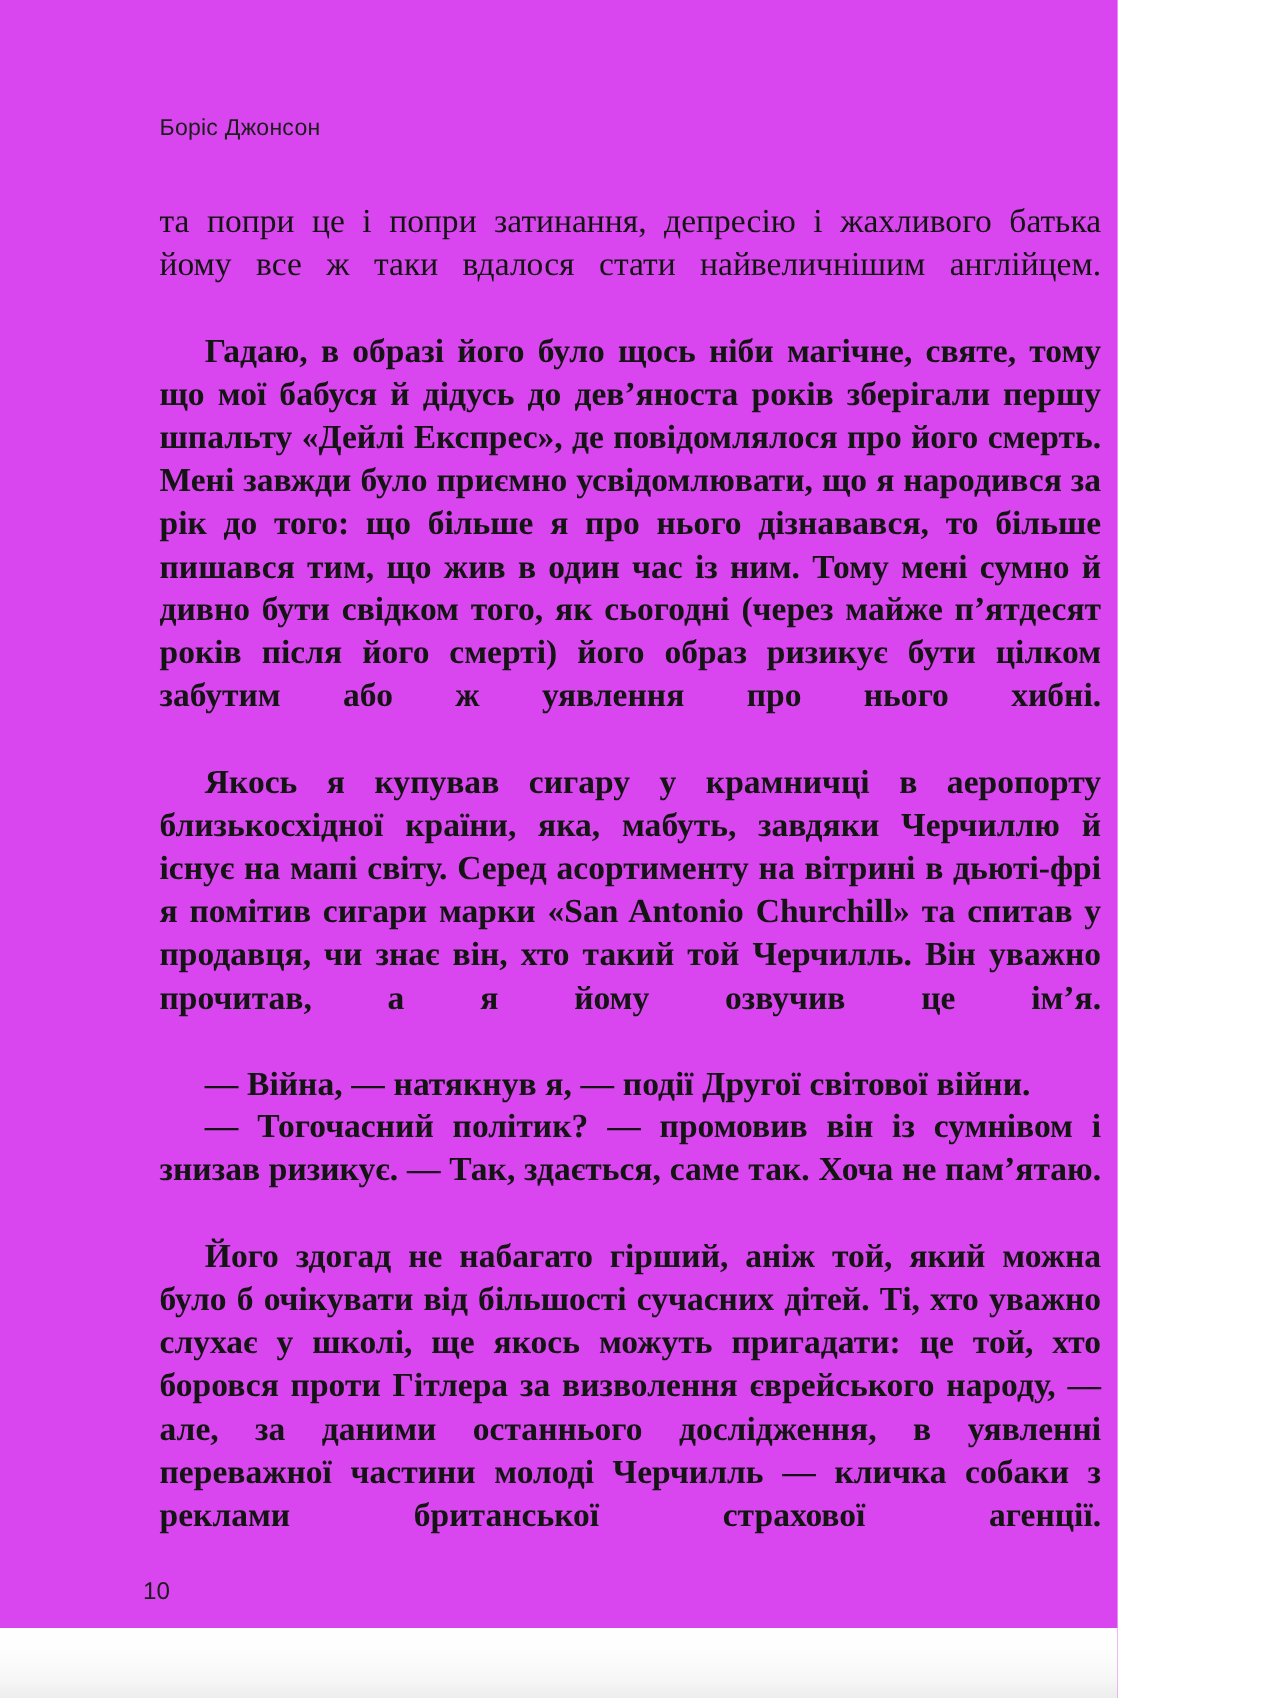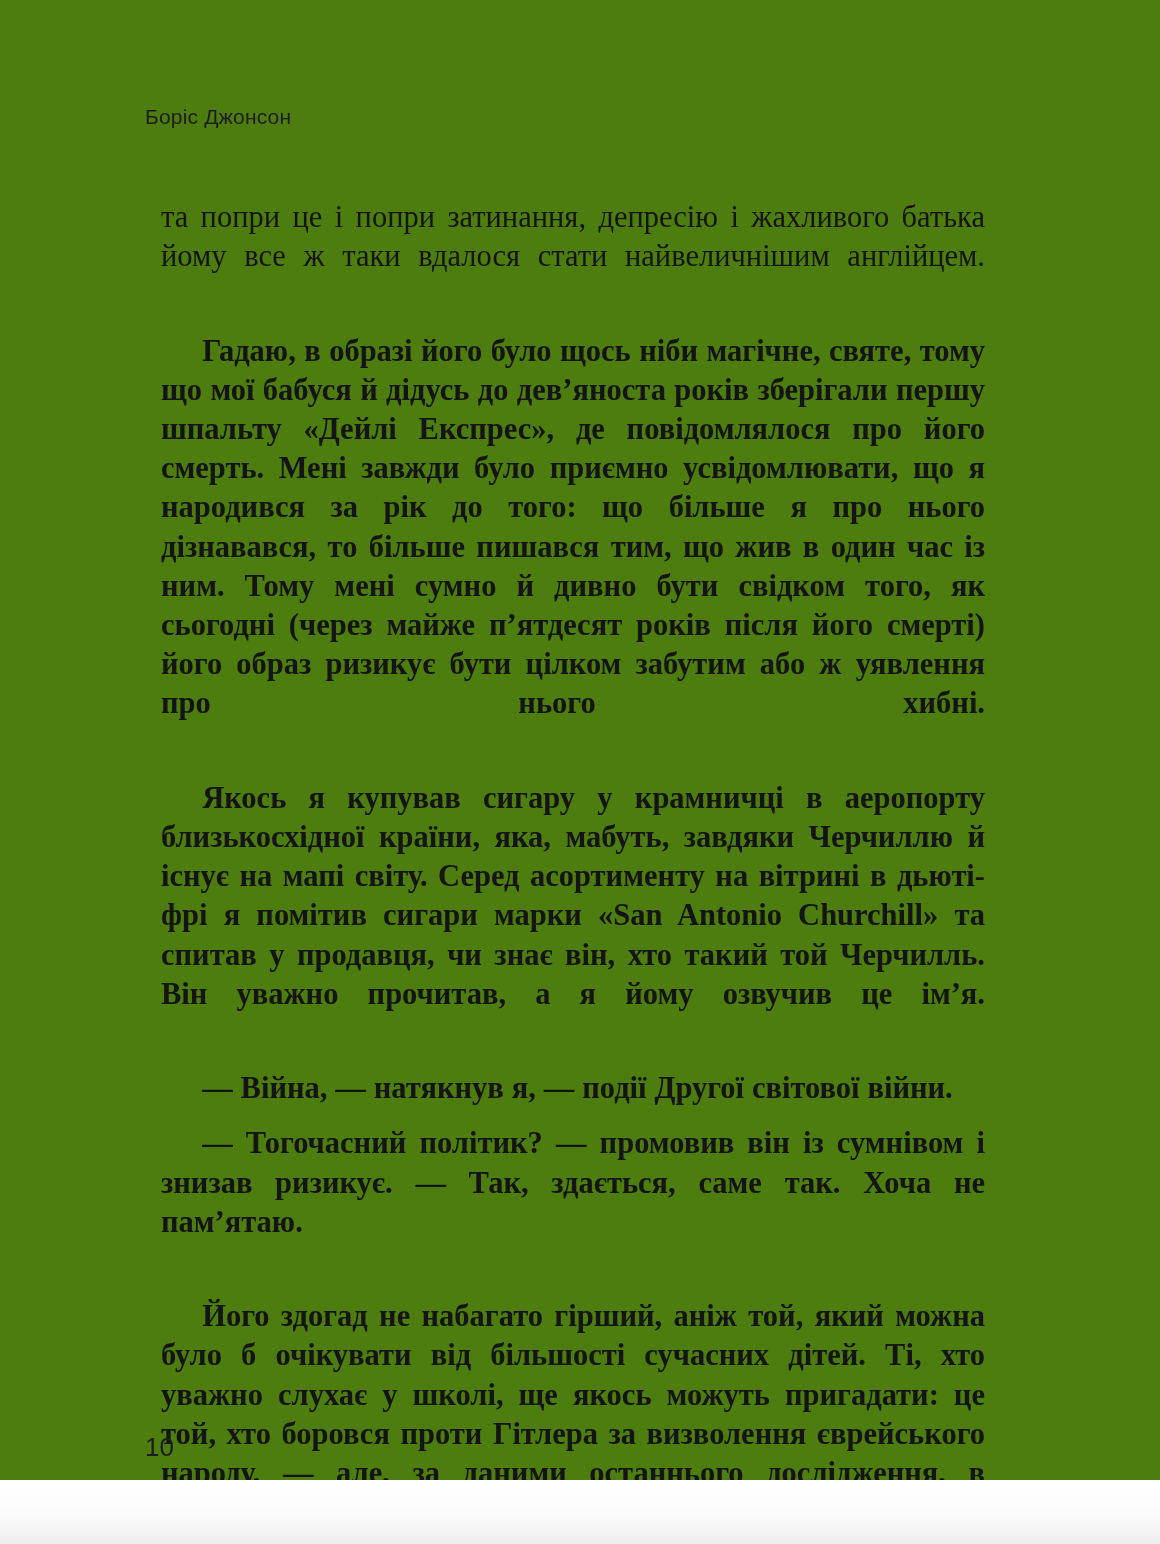--- a/index.html
+++ b/index.html
@@ -9,23 +9,23 @@
     background: #ffffff;
   }
   body {
     font-family: "Liberation Serif", "DejaVu Serif", serif;
     color: #141414;
   }
 
   .page {
     position: relative;
     box-sizing: border-box;
-    width: 1160px;
+    width: 1016px;
     height: 1544px;
-    background: #4d7c0f;
+    background: #d946ef;
     overflow: hidden;
     padding-left: 29px;
   }
 
   
   .page-bottom-shade {
     position: absolute;
     left: 0;
     right: 0;
     bottom: 0;
@@ -52,45 +52,45 @@
   }
 
   .text-block {
     position: absolute;
     left: 145px;
     top: 182px;
     width: 856px;
   }
 
   .para {
-    margin: 16px;
+    margin: 0;
     font-size: 30.5px;
     line-height: 39.2px;
     text-align: justify;
     text-justify: inter-word;
     hyphens: manual;
     -webkit-hyphens: manual;
     word-spacing: 0.01em;
   }
   .para.indent { text-indent: 1.35em; font-weight: bold; }
   .para.flush  { text-indent: 0; }
   
   .para::after {
     content: "";
     display: inline-block;
     width: 100%;
   }
   .para.no-stretch::after { display: none; }
 
   .folio {
     position: absolute;
-    left: 145px;
+    left: 130px;
     top: 1434px;
     font-family: "Liberation Sans", "DejaVu Sans", sans-serif;
-    font-size: 26px;
+    font-size: 22px;
     line-height: 26px;
     color: #1d1d1d;
     text-align: right;
   }
 </style>
 </head>
 <body>
 
 <div class="page">
 

